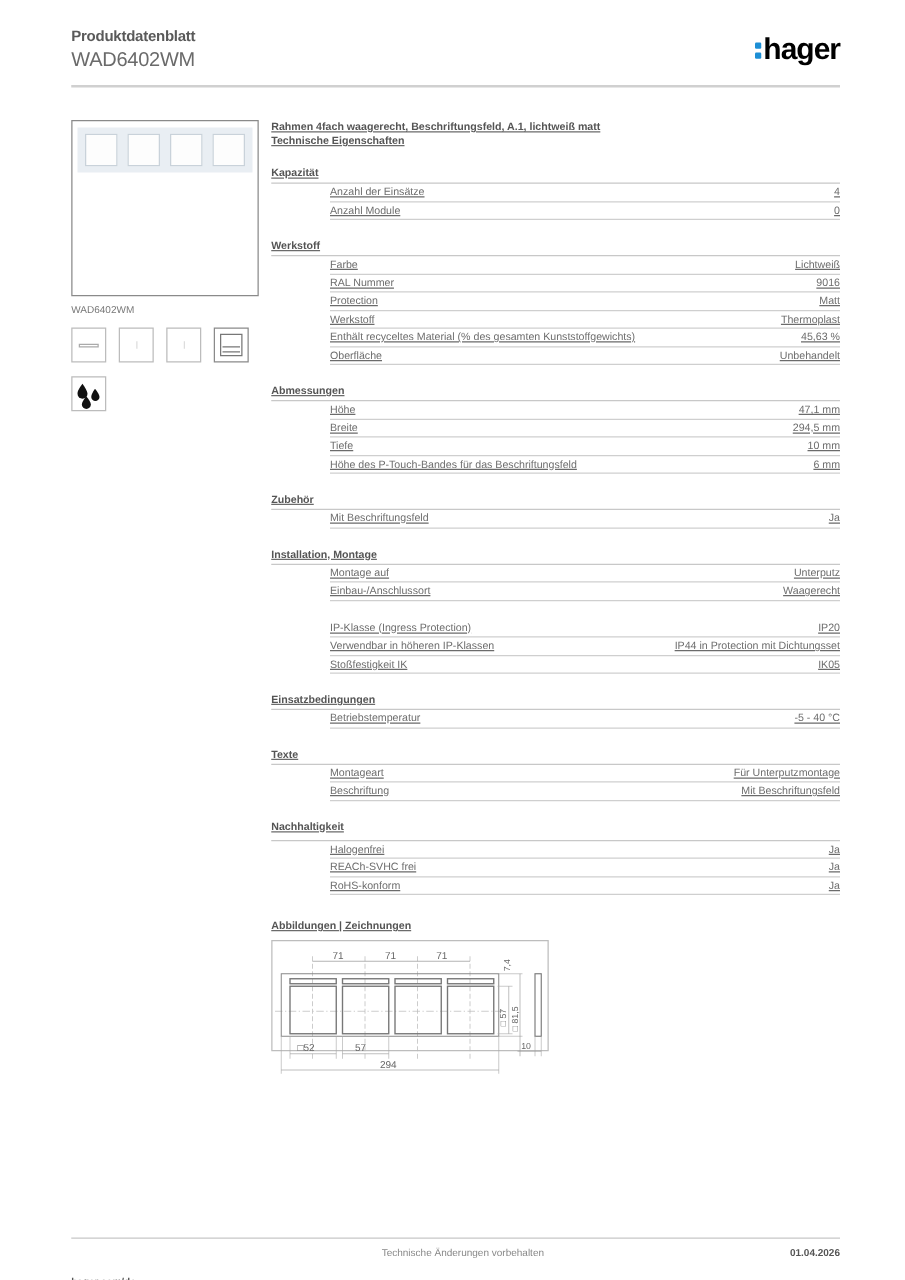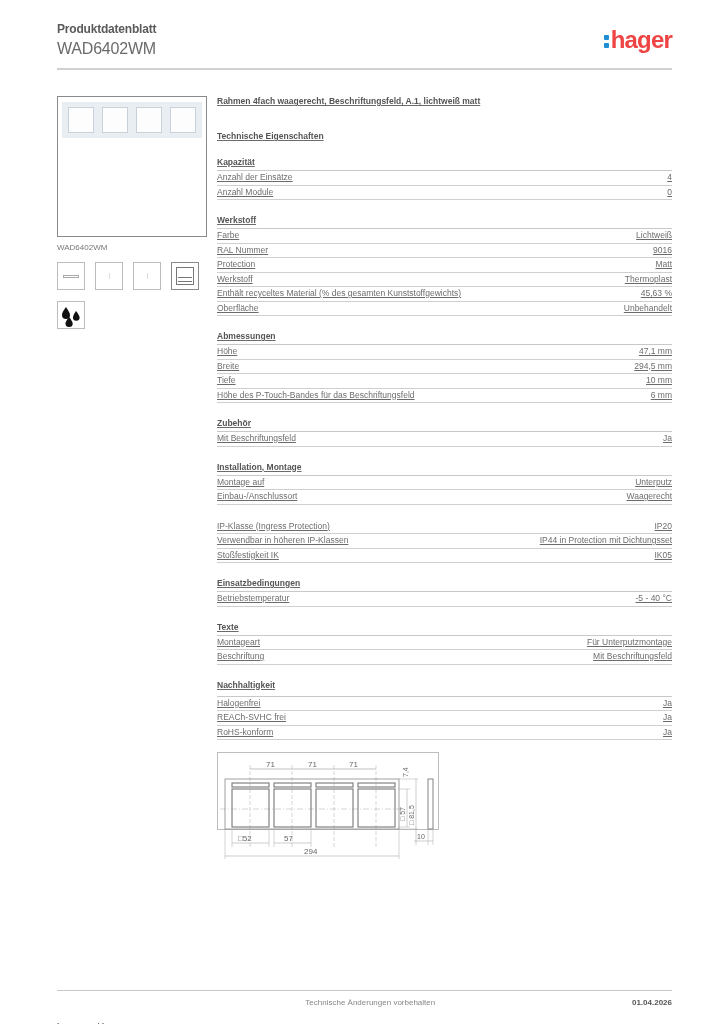--- a/index.html
+++ b/index.html
@@ -3,21 +3,21 @@
 <meta charset="utf-8">
 <style>
   * { box-sizing: border-box; margin: 0; padding: 0; }
   html, body { width: 724px; height: 1024px; background: #ffffff; overflow: hidden; }
   body { position: relative; font-family: "Liberation Sans", sans-serif; color: #6b6b6b; }
 
   .header { position: absolute; left: 57px; top: 20px; width: 615px; }
   .doc-title { font-size: 12px; font-weight: bold; color: #5a5a5a; line-height: 19px; letter-spacing: -0.2px; }
   .doc-model { font-size: 16px; color: #6a6a6a; line-height: 19px; letter-spacing: -0.2px; }
   .header-rule { position: absolute; left: 57px; top: 68px; width: 615px; height: 2px; background: #d0d0d0; }
-  .logo { position: absolute; right: 52px; top: 28px; font-size: 24px; font-weight: bold; color: #ef4444; letter-spacing: -0.8px; line-height: 24px; }
+  .logo { position: absolute; right: 52px; top: 28px; font-size: 24px; font-weight: bold; color: #000000; letter-spacing: -0.8px; line-height: 24px; }
   .logo .colon { display: inline-block; width: 6px; height: 18px; position: relative; vertical-align: -1px; margin-right: 1px; }
   .logo .colon::before, .logo .colon::after { content: ""; position: absolute; left: 0; width: 5px; height: 5px; background: #1e8fd5; border-radius: 1px; }
   .logo .colon::before { top: 4px; }
   .logo .colon::after { top: 12px; }
 
   
   .product-image { position: absolute; left: 57px; top: 96px; width: 150px; height: 141px; border: 1px solid #8a8a8a; background: #fff; }
   .frame-render { position: absolute; left: 4px; top: 5px; width: 140px; height: 36px; background: #e9eef3; display: flex; justify-content: space-between; padding: 5px 6px; }
   .frame-render .slot { width: 26px; height: 26px; border: 1px solid #c9d2da; background: #fdfdfd; }
   .image-caption { position: absolute; left: 57px; top: 243px; font-size: 8px; color: #777; }
@@ -26,28 +26,28 @@
   .thumb.active { border-color: #8a8a8a; }
   .thumb .t-strip { position: absolute; left: 5px; top: 12px; width: 16px; height: 3px; border: 1px solid #aaa; }
   .thumb .t-line { position: absolute; left: 13px; top: 10px; width: 1px; height: 6px; background: #ddd; }
   .thumb .t-screen { position: absolute; left: 4px; top: 4px; width: 18px; height: 18px; border: 1px solid #777; }
   .thumb .t-screen::after { content: ""; position: absolute; left: 1px; right: 1px; bottom: 2px; height: 3px; border-top: 1px solid #777; border-bottom: 1px solid #777; }
   .ip-icon { position: absolute; left: 57px; top: 301px; width: 28px; height: 28px; border: 1px solid #bcbcbc; background: #fff; }
 
   
   .content { position: absolute; left: 217px; top: 96px; width: 455px; text-decoration: underline; }
   .product-desc { font-size: 8.5px; font-weight: bold; color: #555; line-height: 11px; }
-  .tech-title { font-size: 8.5px; font-weight: bold; color: #555; margin-top: 24px; line-height: 11px; }
+  .tech-title { font-size: 8.5px; font-weight: bold; color: #555; line-height: 11px; }
   .section { margin-top: 15px; }
   .section:first-of-type { margin-top: 14px; }
   .section-title { font-size: 8.5px; font-weight: bold; color: #555; line-height: 11px; padding-bottom: 2px; border-bottom: 1.5px solid #c8c8c8; }
-  .row { display: flex; justify-content: space-between; font-size: 8.5px; color: #6d6d6d; height: 14.5px; line-height: 13px; border-bottom: 1.5px solid #cfcfcf; }
+  .row { display: flex; justify-content: space-between; font-size: 8.5px; color: #6d6d6d; height: 14.5px; line-height: 13px; border-bottom: 1.5px solid #cfcfcf; margin-left: 47px; }
   .row .val { text-align: right; }
   .drawings-title { font-size: 8.5px; font-weight: bold; color: #555; margin-top: 19px; line-height: 11px; }
-  .drawing { position: absolute; left: 217px; top: 752px; width: 222px; height: 78px; border: 1px solid #bdbdbd; background: #fff; }
+  .drawing { position: absolute; left: 217px; top: 752px; width: 222px; height: 89px; border: 1px solid #bdbdbd; background: #fff; }
   .drawing svg { position: absolute; left: 0; top: 0; }
 
   
   .footer-rule { position: absolute; left: 57px; top: 990px; width: 615px; height: 1px; background: #c8c8c8; }
   .footer { position: absolute; left: 57px; top: 998px; width: 615px; display: flex; justify-content: space-between; font-size: 8px; line-height: 10px; }
   .footer .site { font-weight: bold; color: #555; margin-top: 23px; }
   .footer .note { color: #888; }
   .footer .date { font-weight: bold; color: #555; }
 </style>
 </head>

